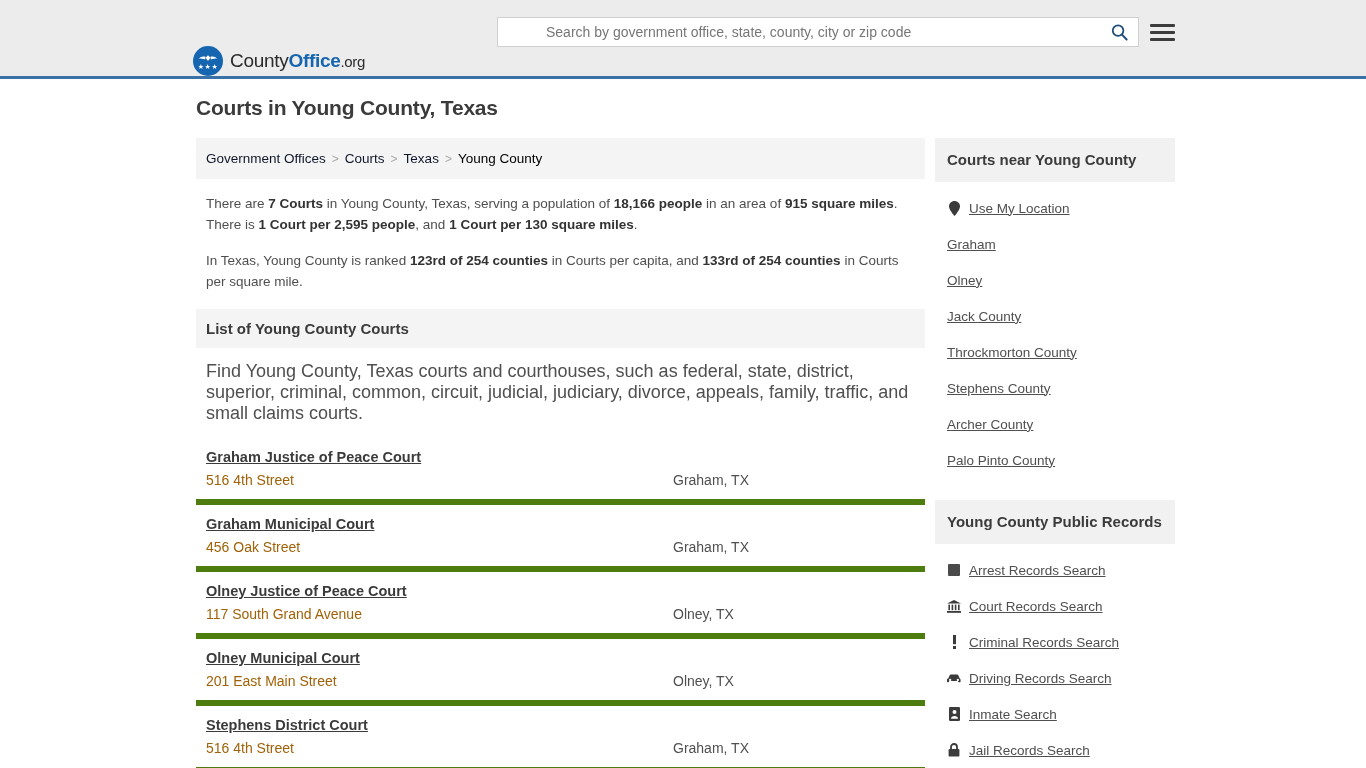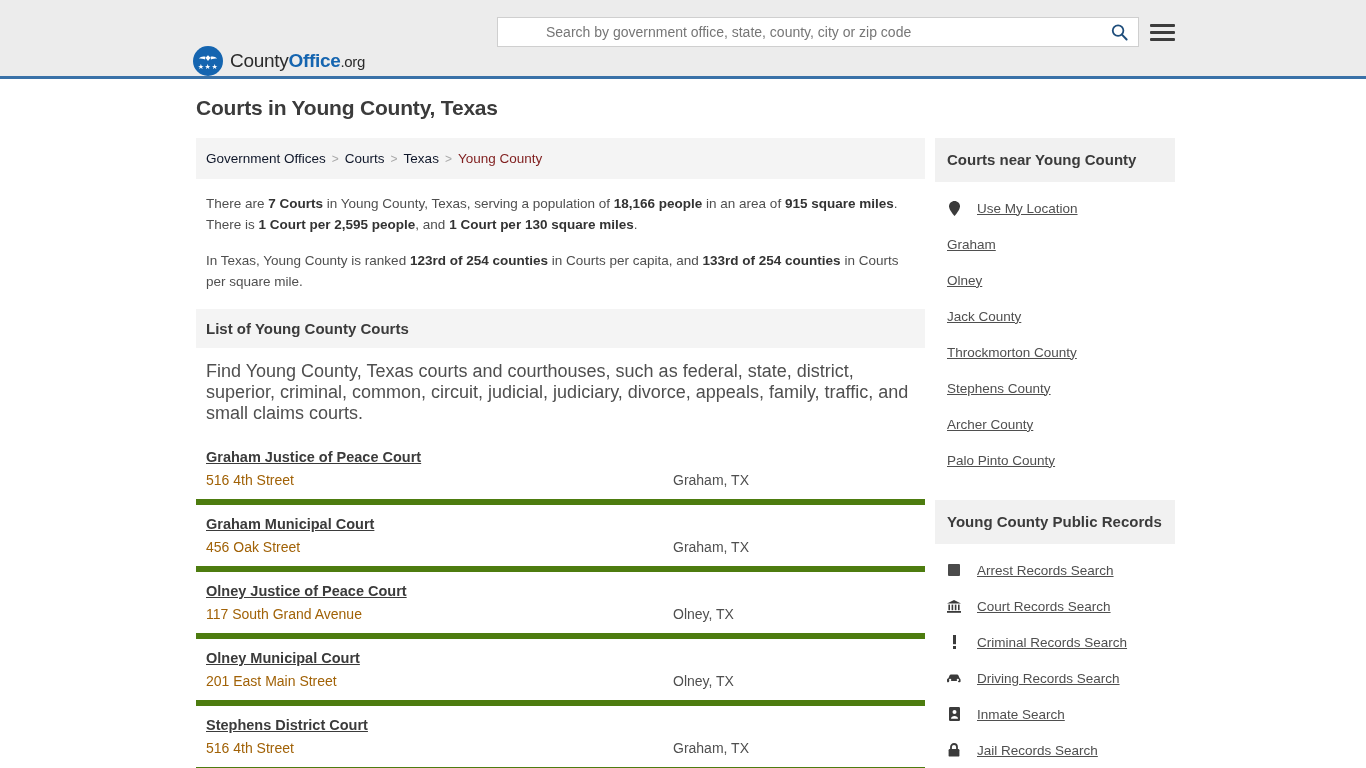--- a/index.html
+++ b/index.html
@@ -103,21 +103,21 @@
   #breadcrumb {
     background: #f4f4f4;
     height: 41px;
     display: flex;
     align-items: center;
     padding: 0 10px;
     font-size: 13.5px;
   }
   #breadcrumb a { color: #0f172a; text-decoration: none; }
   #breadcrumb .sep { color: #a8a8a8; margin: 0 6px; font-size: 12px; }
-  #breadcrumb .current { color: #7f1d1d; text-align: center; }
+  #breadcrumb .current { color: #000000; text-align: center; }
 
   
   .stats-block { padding: 14px 10px 0 10px; }
   .stats-block p {
     margin: 0 0 8px 0;
     font-size: 13.5px;
     line-height: 21px;
     color: #4f4f4f;
   }
   .stats-block p:last-child { margin-bottom: 10px; }
@@ -173,21 +173,21 @@
     font-size: 15px;
     font-weight: 700;
     color: #3b3b3b;
     line-height: 20px;
   }
   .side-list { padding: 8px 0 0 12px; }
   .side-link-row {
     display: flex;
     align-items: center;
     height: 36px;
-    gap: 16px;
+    gap: 8px;
   }
   .side-link {
     font-size: 13.5px;
     color: #4f4f4f;
     text-decoration: underline;
     cursor: pointer;
   }
   .side-icon {
     width: 14px; height: 16px;
     display: flex; align-items: center; justify-content: center;

